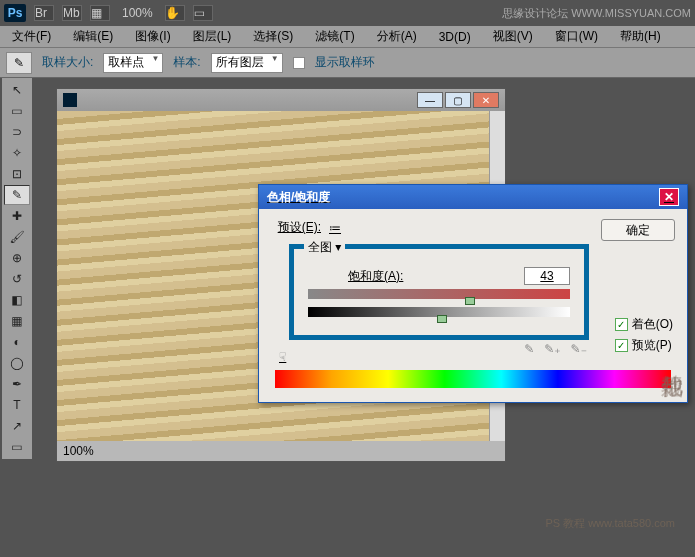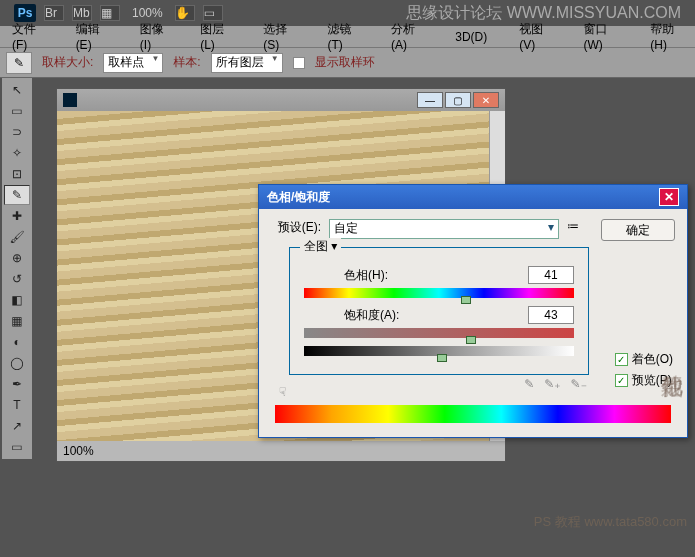--- a/index.html
+++ b/index.html
@@ -1,29 +1,29 @@
 <!DOCTYPE html>
 <html><head>
 <meta charset="utf-8">
 <style>
 * { margin:0; padding:0; box-sizing:border-box; font-family:"Microsoft YaHei",SimSun,sans-serif; font-size:12px; }
 body { background:#535353; width:695px; height:557px; overflow:hidden; position:relative; }
 
-.topbar { background:#535353; height:26px; display:flex; align-items:center; padding:0 14px; gap:8px; color:#ccc; }
+.topbar { background:#535353; height:26px; display:flex; align-items:center; padding:0 4px; gap:8px; color:#ccc; }
 .ps-logo { background:#001d33; color:#6bbfff; width:22px; height:18px; display:flex; align-items:center; justify-content:center; font-weight:bold; border-radius:2px; }
 .top-icon { width:20px; height:16px; background:#444; border:1px solid #666; }
 .zoom-label { color:#ccc; margin:0 4px; }
-.brand { margin-left:auto; color:#aaa; font-size:16px; }
-
-.menubar { background:#9f9f9f; height:22px; display:flex; align-items:center; padding:0 4px; gap:16px; border-bottom:1px solid #777; }
+.brand { margin-left:auto; color:#aaa; font-size:11px; }
+
+.menubar { background:#9f9f9f; height:22px; display:flex; align-items:center; padding:0 4px; gap:6px; border-bottom:1px solid #777; }
 .menu-item { padding:2px 8px; color:#000; cursor:default; }
 
 .optbar { background:#9f9f9f; height:30px; display:flex; align-items:center; padding:0 6px; gap:10px; border-bottom:1px solid #666; }
 .opt-tool { width:26px; height:22px; background:#ddd; border:1px solid #888; display:flex; align-items:center; justify-content:center; }
-.opt-label { color:#7f1d1d; }
+.opt-label { color:#0c4a6e; }
 .opt-select { background:#fff; border:1px solid #888; height:20px; padding:0 18px 0 4px; position:relative; }
 .opt-select::after { content:"▼"; position:absolute; right:3px; font-size:8px; color:#555; }
 .checkbox { width:12px; height:12px; background:#fff; border:1px solid #888; display:inline-block; }
 
 .workspace { position:absolute; top:78px; left:0; right:0; bottom:0; background:#535353; }
 
 .toolbox { position:absolute; left:2px; top:0; width:30px; background:#9f9f9f; padding:2px; display:flex; flex-direction:column; gap:1px; }
 .tool { width:26px; height:20px; background:#9f9f9f; display:flex; align-items:center; justify-content:center; color:#222; border:1px solid transparent; }
 .tool.active { background:#ddd; border:1px inset #888; }
 
@@ -32,52 +32,52 @@
 .doc-title-icon { width:14px; height:14px; background:#001d33; margin-right:6px; }
 .win-btns { margin-left:auto; display:flex; gap:2px; }
 .win-btn { width:26px; height:16px; border:1px solid #666; display:flex; align-items:center; justify-content:center; font-size:10px; }
 .win-min { background:#d6e5f3; }
 .win-max { background:#d6e5f3; }
 .win-close { background:#e07a62; color:#fff; }
 .doc-canvas { height:330px; background:repeating-linear-gradient(175deg,#d4bf8f 0 8px,#c0a870 8px 14px,#e0d0a0 14px 20px); position:relative; }
 .doc-scroll { position:absolute; right:0; top:0; width:16px; height:100%; background:#ddd; border-left:1px solid #999; }
 .doc-status { height:20px; background:#b8b8b8; display:flex; align-items:center; padding:0 6px; gap:20px; font-size:11px; color:#000; }
 
-.dialog { position:absolute; left:258px; top:106px; width:430px; background:#eceae6; border:1px solid #1a56b0; box-shadow:2px 2px 6px rgba(0,0,0,.4); }
+.dialog { position:absolute; left:258px; top:106px; width:430px; background:#eceae6; border:1px solid #1a56b0; box-shadow:2px 2px 6px rgba(0,0,0,.4);text-decoration:underline; }
 .dlg-titlebar { height:24px; background:linear-gradient(#3b7adb,#2a5fc0); color:#fff; display:flex; align-items:center; padding:0 8px; font-weight:bold; }
 .dlg-close { margin-left:auto; width:20px; height:18px; background:#d14; color:#fff; display:flex; align-items:center; justify-content:center; border:1px solid #fff; }
 .dlg-body { padding:10px 12px 14px; position:relative; }
-.dlg-row { display:flex; margin-bottom:8px; gap:8px; }
+.dlg-row { display:flex; align-items:center; margin-bottom:8px; gap:8px; }
 .dlg-row label { width:50px; text-align:right; }
 .preset-select { flex:1; background:#fff; border:1px solid #7a9; height:20px; padding:0 4px; position:relative; max-width:230px; }
 .preset-select::after { content:"▾"; position:absolute; right:4px; color:#257; }
 .dlg-btns { position:absolute; right:12px; top:10px; display:flex; flex-direction:row; gap:6px; }
 .dlg-btn { width:74px; height:22px; background:#f4f2ee; border:1px solid #888; border-radius:3px; text-align:center; line-height:20px; }
 
-.group { border:1px solid #0369a1; margin:6px 0 10px 18px; padding:10px 14px 14px; position:relative; width:300px; }
+.group { border:5px solid #0369a1; margin:6px 0 10px 18px; padding:10px 14px 14px; position:relative; width:300px; }
 .group-select { position:absolute; top:-10px; left:10px; background:#eceae6; padding:0 4px; }
 .slider-row { margin:8px 0 4px; }
 .slider-row .lbl-val { display:flex; justify-content:space-between; align-items:center; margin-bottom:4px; }
 .slider-row .lbl-val label { margin-left:40px; }
 .val-input { width:46px; height:18px; background:#fff; border:1px solid #888; text-align:center; }
 .val-input.sel { background:#2154c7; color:#fff; }
 .hue-bar { height:10px; background:linear-gradient(90deg,red,yellow,lime,cyan,blue,magenta,red); position:relative; }
 .sat-bar { height:10px; background:linear-gradient(90deg,#888,#c44); position:relative; }
 .lig-bar { height:10px; background:linear-gradient(90deg,#000,#888,#fff); position:relative; }
 .thumb { position:absolute; top:8px; width:10px; height:8px; background:#9c9; border:1px solid #363; transform:translateX(-50%); }
 
 .checks { position:absolute; right:14px; bottom:48px; display:flex; flex-direction:column; gap:4px; }
 .chk-row { display:flex; align-items:center; gap:4px; }
 .chk { width:13px; height:13px; background:#fff; border:1px solid #5a5; display:flex; align-items:center; justify-content:center; color:#070; font-size:10px; }
 
 .eyedrops { position:absolute; right:100px; bottom:46px; display:flex; gap:10px; color:#888; }
 .spectrum { height:18px; margin:6px 4px 0; background:linear-gradient(90deg,red,orange,yellow,lime,cyan,blue,magenta,red); }
 
 .watermark { position:absolute; right:8px; top:280px; color:rgba(120,100,90,.35); font-size:22px; writing-mode:vertical-rl; pointer-events:none; }
-.watermark2 { position:absolute; right:8px; bottom:26px; color:rgba(150,120,90,.4); font-size:13px; pointer-events:none; }
+.watermark2 { position:absolute; right:20px; bottom:26px; color:rgba(150,120,90,.4); font-size:11px; pointer-events:none; }
 </style>
 </head>
 <body>
 
 <div class="topbar">
   <div class="ps-logo">Ps</div>
   <div class="top-icon">Br</div>
   <div class="top-icon">Mb</div>
   <div class="top-icon">▦</div>
   <span class="zoom-label">100%</span>
@@ -151,39 +151,29 @@
   </div>
 
   <div class="dialog">
     <div class="dlg-titlebar">
       <span>色相/饱和度</span>
       <div class="dlg-close">✕</div>
     </div>
     <div class="dlg-body">
       <div class="dlg-row">
         <label>预设(E):</label>
-        <div class="preset-select"><span>自定</span></div>
         <span>≔</span>
       </div>
       <div class="dlg-btns">
         <div class="dlg-btn">确定</div>
       </div>
 
       <div class="group">
         <div class="group-select"><span>全图</span> ▾</div>
 
-        <div class="slider-row">
-          <div class="lbl-val">
-            <label>色相(H):</label>
-            <input class="val-input" value="41" style="">
-          </div>
-          <div class="hue-bar">
-              <div class="thumb" style="left:60%"></div>
-            </div>
-        </div>
 
         <div class="slider-row">
           <div class="lbl-val">
             <label>饱和度(A):</label>
             <input class="val-input" value="43" style="">
           </div>
           <div class="sat-bar">
               <div class="thumb" style="left:62%"></div>
             </div>
         </div>

